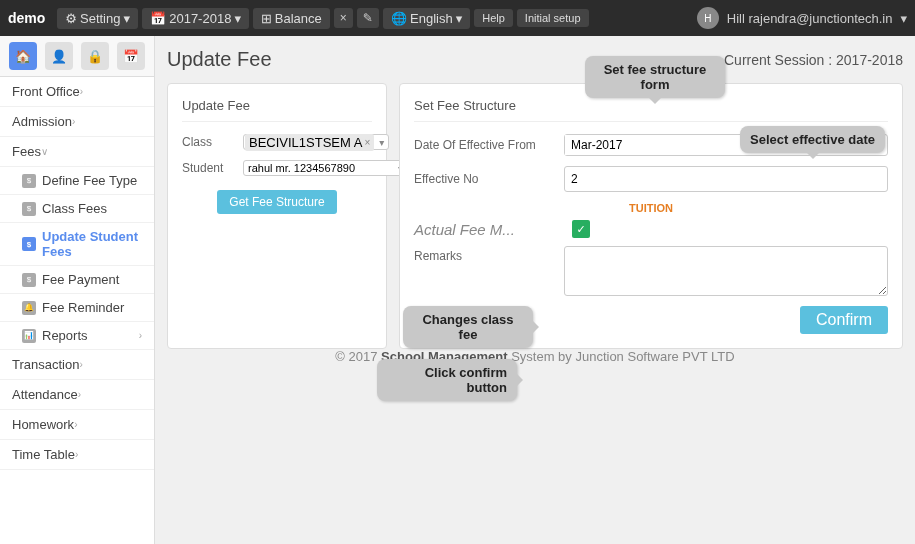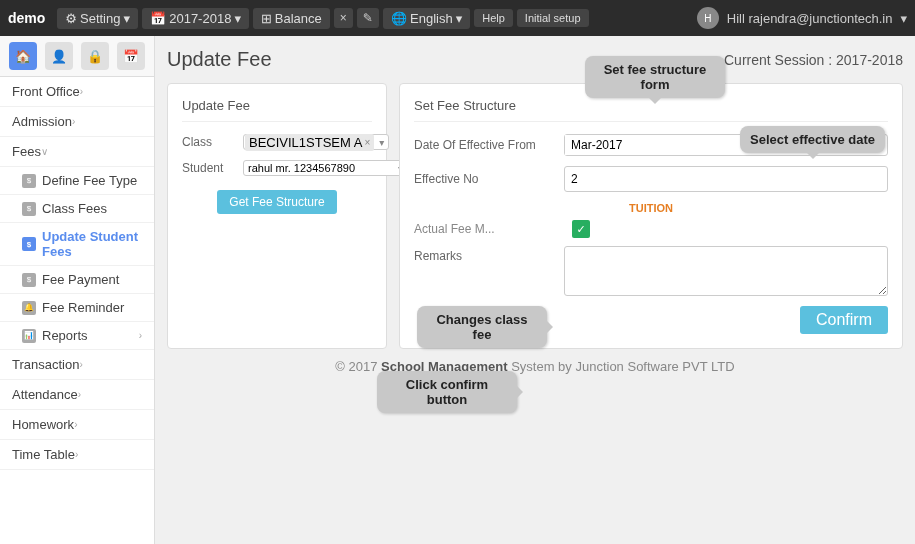--- a/index.html
+++ b/index.html
@@ -289,22 +289,23 @@
       font-weight: bold;
       margin-bottom: 6px;
     }
     .tuition-row {
       display: flex;
       align-items: center;
       margin-bottom: 6px;
     }
     .tuition-label {
       width: 150px;
-      font-size: 12px;
+      font-size: 15px;
       color: #888;
+      font-style: italic;
     }
     .tuition-input {
       flex: 1;
       border: 1px solid #ccc;
       border-radius: 3px;
       padding: 2px 6px;
       font-size: 12px;
       height: 24px;
     }
     .status-checkbox {
@@ -355,21 +356,20 @@
       border-radius: 3px;
       cursor: pointer;
       font-size: 16px;
     }
 
     
     .footer {
       text-align: center;
       color: #888;
       font-size: 11px;
-      margin-top: 10px;
     }
     .footer strong { color: #555; }
 
     
     .callout {
       position: absolute;
       background: #c8c8c8;
       border-radius: 8px;
       padding: 6px 10px;
       text-align: center;
@@ -582,22 +582,22 @@
     </div>
 
     <div class="callout callout-arrow-down" style="top: 20px; left: 430px; width: 140px;">
       <span>Set fee structure form</span>
     </div>
 
     <div class="callout callout-arrow-down" style="top: 90px; right: 30px; width: 145px;">
       <span>Select effective date</span>
     </div>
 
-    <div class="callout callout-arrow-right" style="top: 270px; left: 262px; width: 130px;">
+    <div class="callout callout-arrow-right" style="top: 270px; left: 248px; width: 130px;">
       <span>Changes class fee</span>
     </div>
 
-    <div class="callout callout-arrow-right" style="top: 335px; left: 222px; width: 140px;">
+    <div class="callout callout-arrow-right" style="top: 323px; left: 222px; width: 140px; text-align: right;">
       <span>Click confirm button</span>
     </div>
 
   </div>
 </div>
 
 </body></html>

